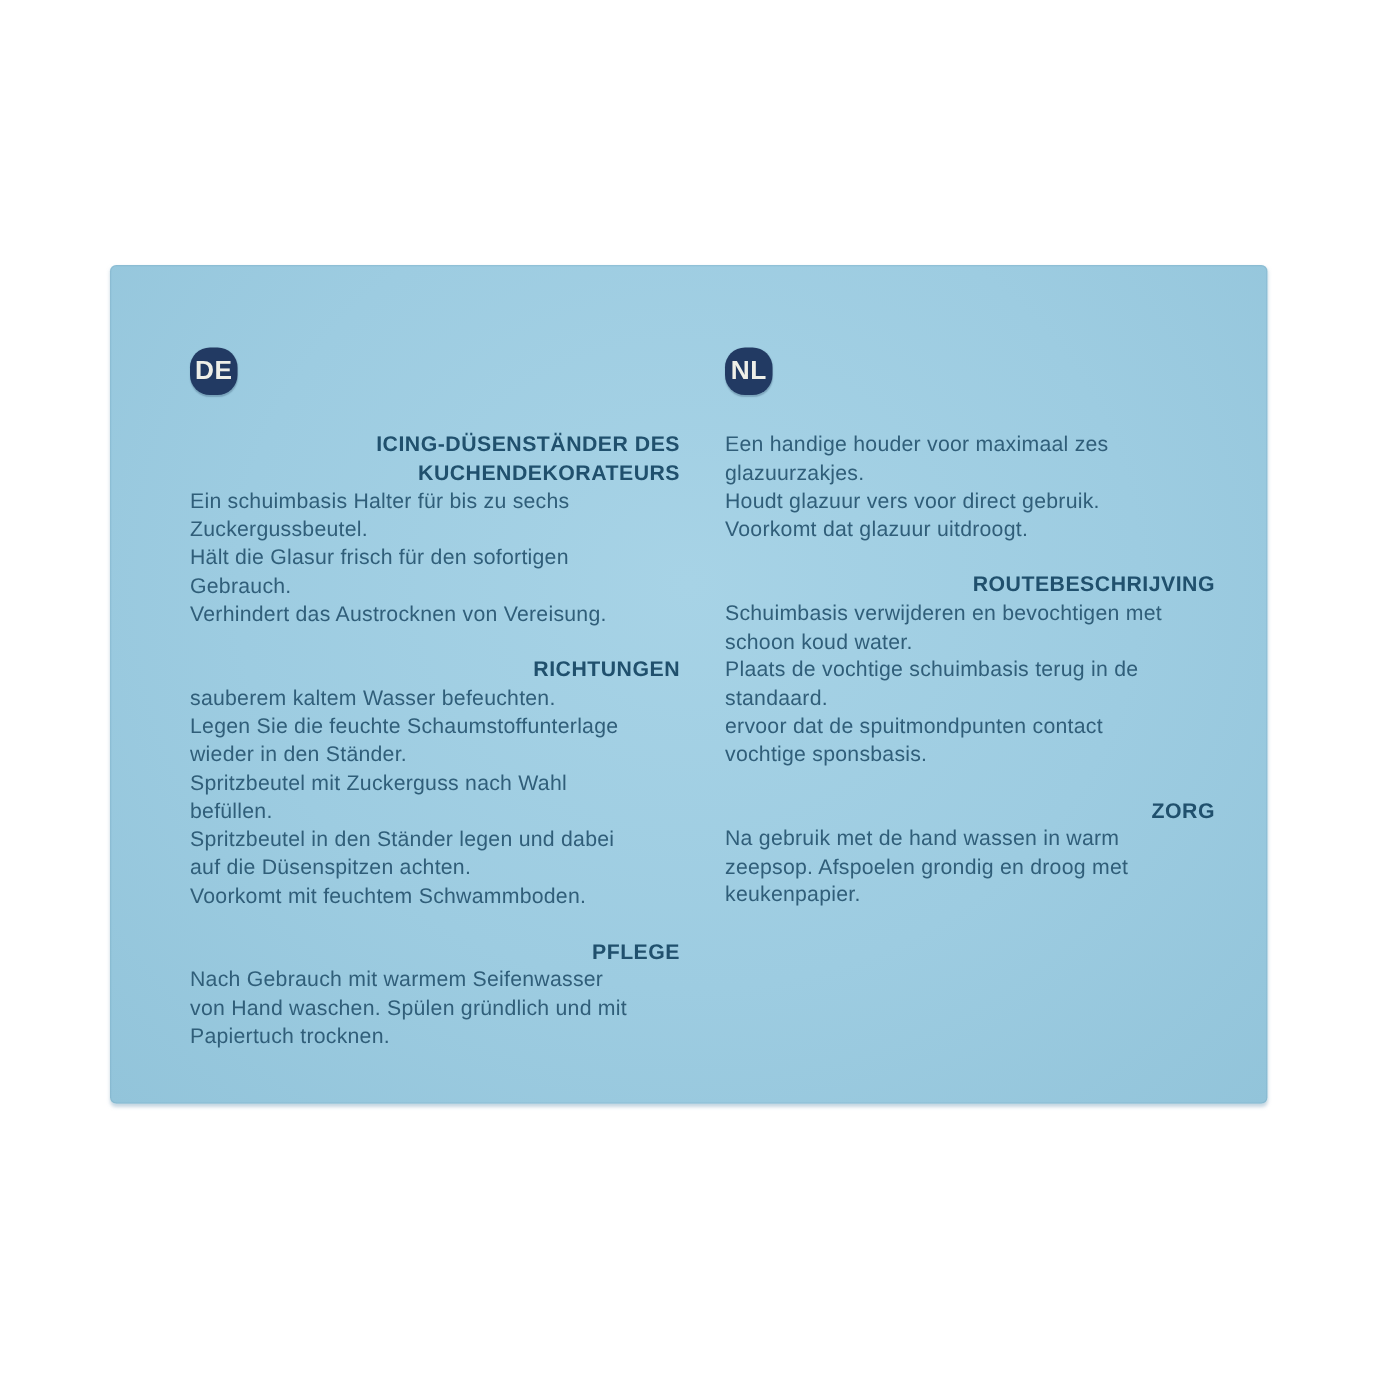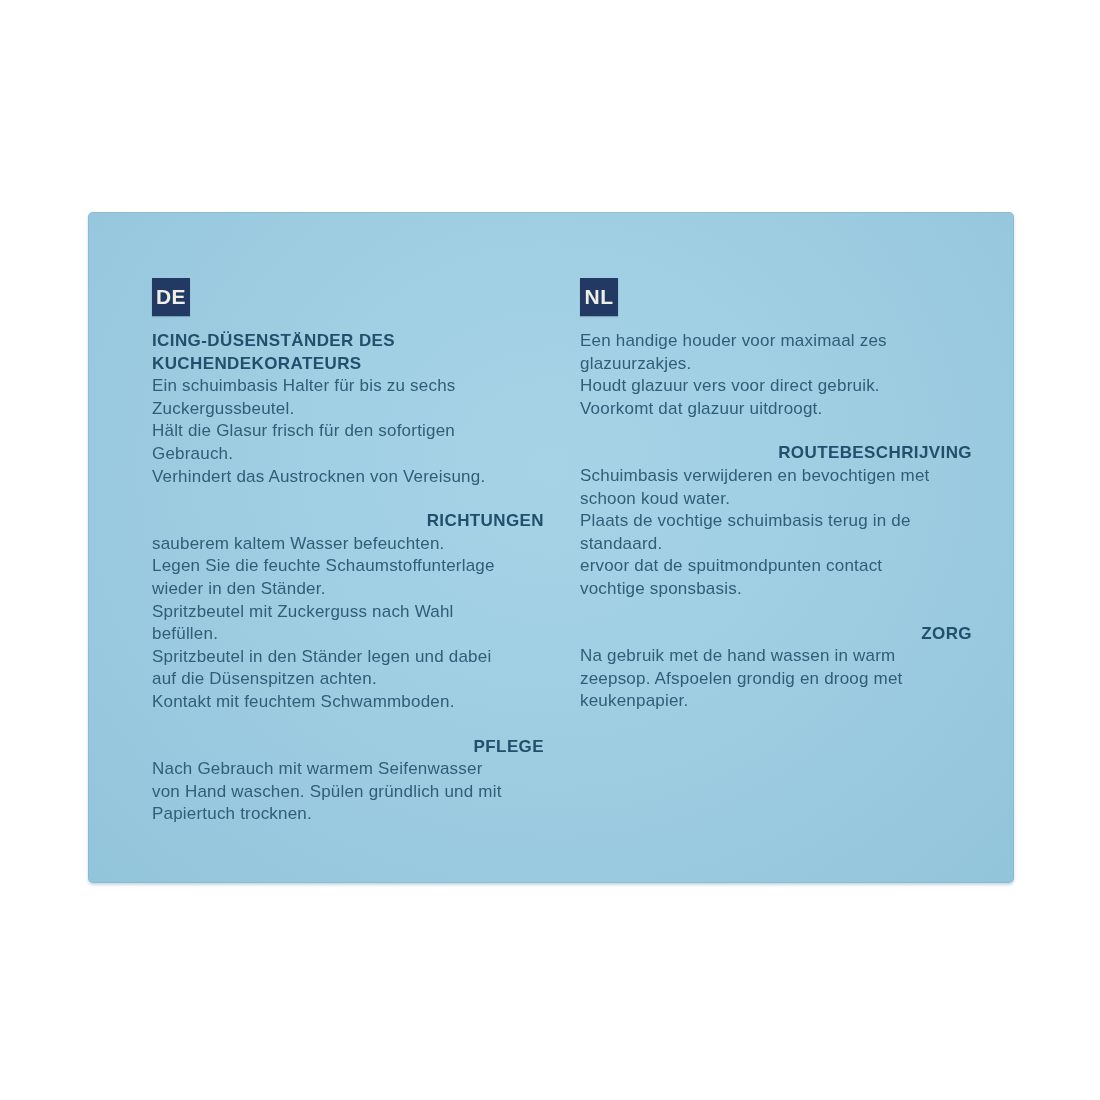--- a/index.html
+++ b/index.html
@@ -40,30 +40,32 @@
     width: 38px;
     height: 38px;
     background: #223a63;
     color: #efefe8;
     font-size: 21px;
     font-weight: bold;
     letter-spacing: 0.5px;
     display: flex;
     align-items: center;
     justify-content: center;
-    margin-bottom: 14px;
+    margin-bottom: 29px;
     box-shadow: 0 1px 1px rgba(40,70,100,0.3);
+    border-radius: 16px;
   }
   .title {
     margin: 0;
     font-size: 17px;
     font-weight: bold;
     letter-spacing: 0.4px;
     line-height: 22.6px;
     color: #20506d;
+    text-align: right;
   }
   .intro {
     color: #305e79;
   }
   .sec-heading {
     margin: 22px 0 0 0;
     font-size: 17px;
     font-weight: bold;
     letter-spacing: 0.4px;
     line-height: 22.6px;
@@ -106,21 +108,21 @@
           </div>
         <h3 class="sec-heading">RICHTUNGEN</h3>
         <div class="sec-body">
             <div class="line">sauberem kaltem Wasser befeuchten.</div>
             <div class="line">Legen Sie die feuchte Schaumstoffunterlage</div>
             <div class="line">wieder in den Ständer.</div>
             <div class="line">Spritzbeutel mit Zuckerguss nach Wahl</div>
             <div class="line">befüllen.</div>
             <div class="line">Spritzbeutel in den Ständer legen und dabei</div>
             <div class="line">auf die Düsenspitzen achten.</div>
-            <div class="line">Kontakt mit feuchtem Schwammboden.</div>
+            <div class="line">Voorkomt mit feuchtem Schwammboden.</div>
           </div>
         <h3 class="sec-heading">PFLEGE</h3>
         <div class="sec-body">
             <div class="line">Nach Gebrauch mit warmem Seifenwasser</div>
             <div class="line">von Hand waschen. Spülen gründlich und mit</div>
             <div class="line">Papiertuch trocknen.</div>
           </div>
       </section>
 
       <section class="col">

